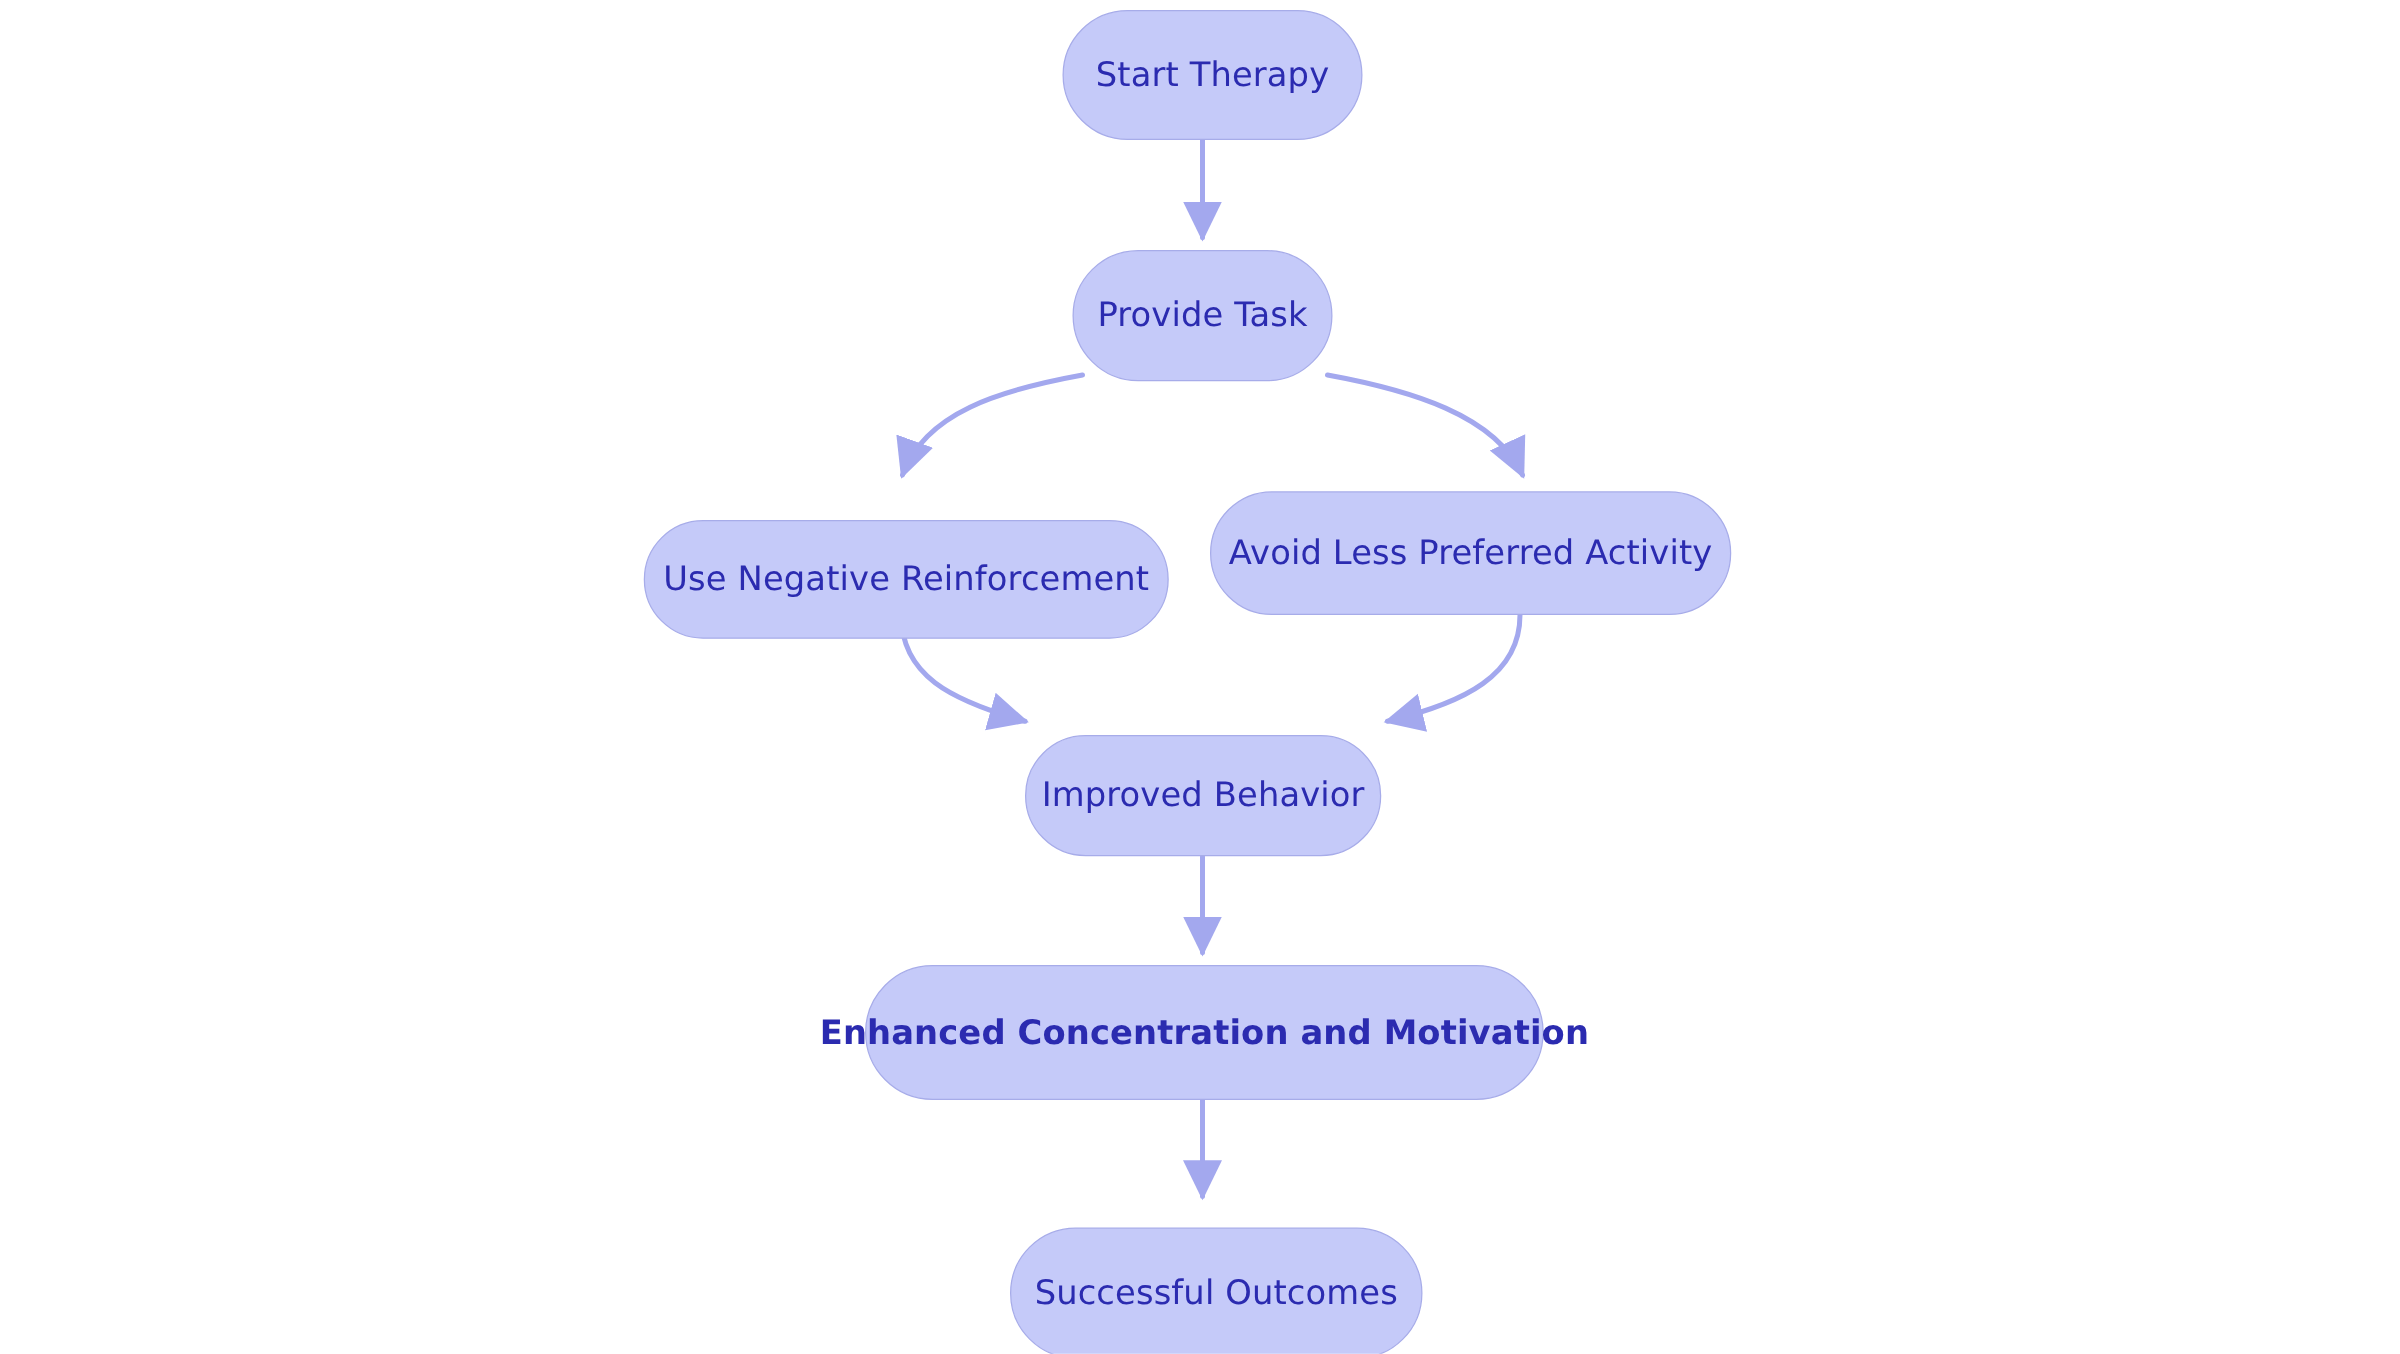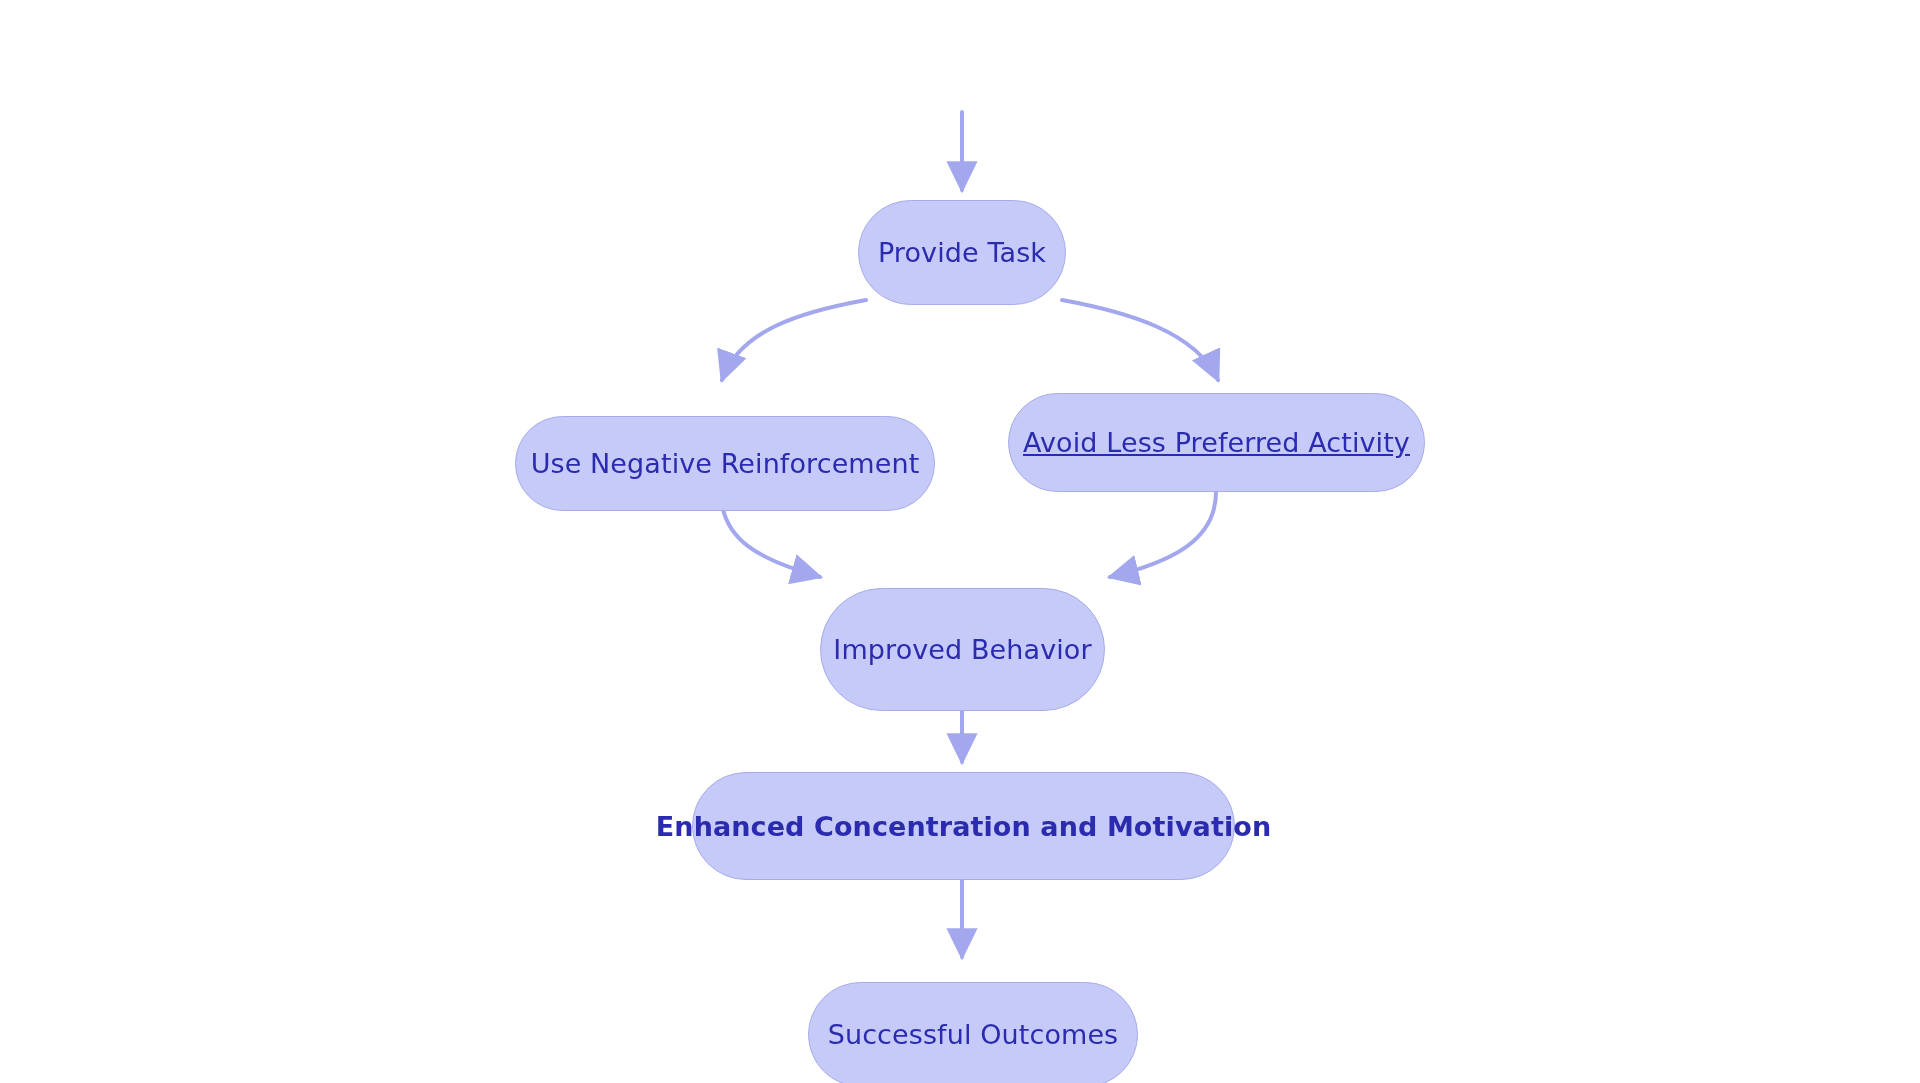--- a/index.html
+++ b/index.html
@@ -47,22 +47,22 @@
   }
   .node-label {
     display: block;
     pointer-events: none;
   }
 
   
   #node-start        { left: 850px;  top: 8px;   width: 240px; height: 104px; }
   #node-provide      { left: 858px;  top: 200px; width: 208px; height: 105px; }
   #node-negative     { left: 515px;  top: 416px; width: 420px; height: 95px;  }
-  #node-avoid        { left: 1008px; top: 393px; width: 417px; height: 99px; text-decoration: underline;  }
-  #node-improved     { left: 820px;  top: 588px; width: 285px; height: 123px;  }
+  #node-avoid        { left: 968px; top: 393px; width: 417px; height: 99px;  }
+  #node-improved     { left: 820px;  top: 588px; width: 285px; height: 97px;  }
   #node-enhanced     { left: 692px;  top: 772px; width: 543px; height: 108px; font-weight: bold; }
   #node-successful   { left: 808px;  top: 967px; width: 330px; height: 105px; margin-top: 15px; }
 </style>
 </head>
 <body>
 
 <div id="canvas">
 
   <svg id="edge-layer" viewBox="0 0 1920 1083" width="1920" height="1083" xmlns="http://www.w3.org/2000/svg">
     <defs>
@@ -82,20 +82,23 @@
       <path d="M 721 492 C 721 540, 760 560, 820 577" marker-end="url(#arrowhead)"></path>
 
       <path d="M 1216 492 C 1216 540, 1172 562, 1110 577" marker-end="url(#arrowhead)"></path>
 
       <path d="M 962 685 L 962 762" marker-end="url(#arrowhead)"></path>
 
       <path d="M 962 880 L 962 957" marker-end="url(#arrowhead)"></path>
     </g>
   </svg>
 
+  <div class="node" id="node-start">
+    <span class="node-label">Start Therapy</span>
+  </div>
 
   <div class="node" id="node-provide">
     <span class="node-label">Provide Task</span>
   </div>
 
   <div class="node" id="node-negative">
     <span class="node-label">Use Negative Reinforcement</span>
   </div>
 
   <div class="node" id="node-avoid">

